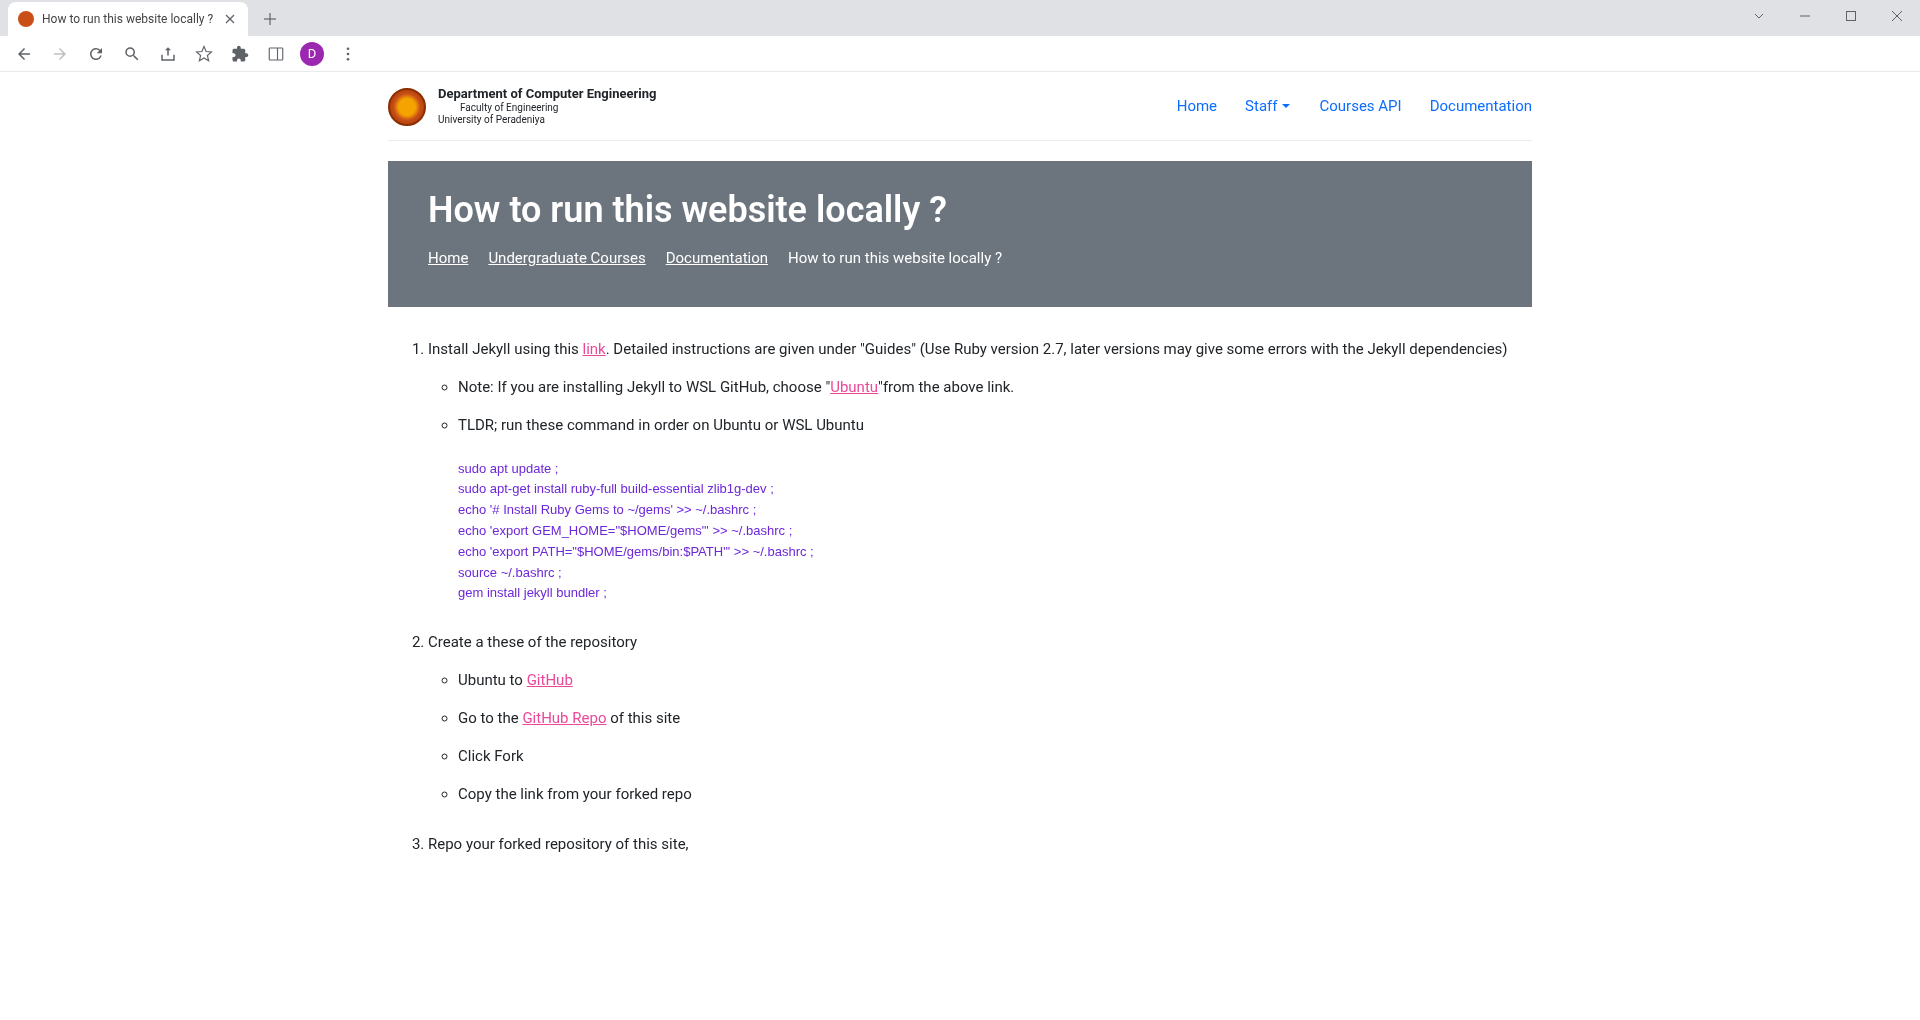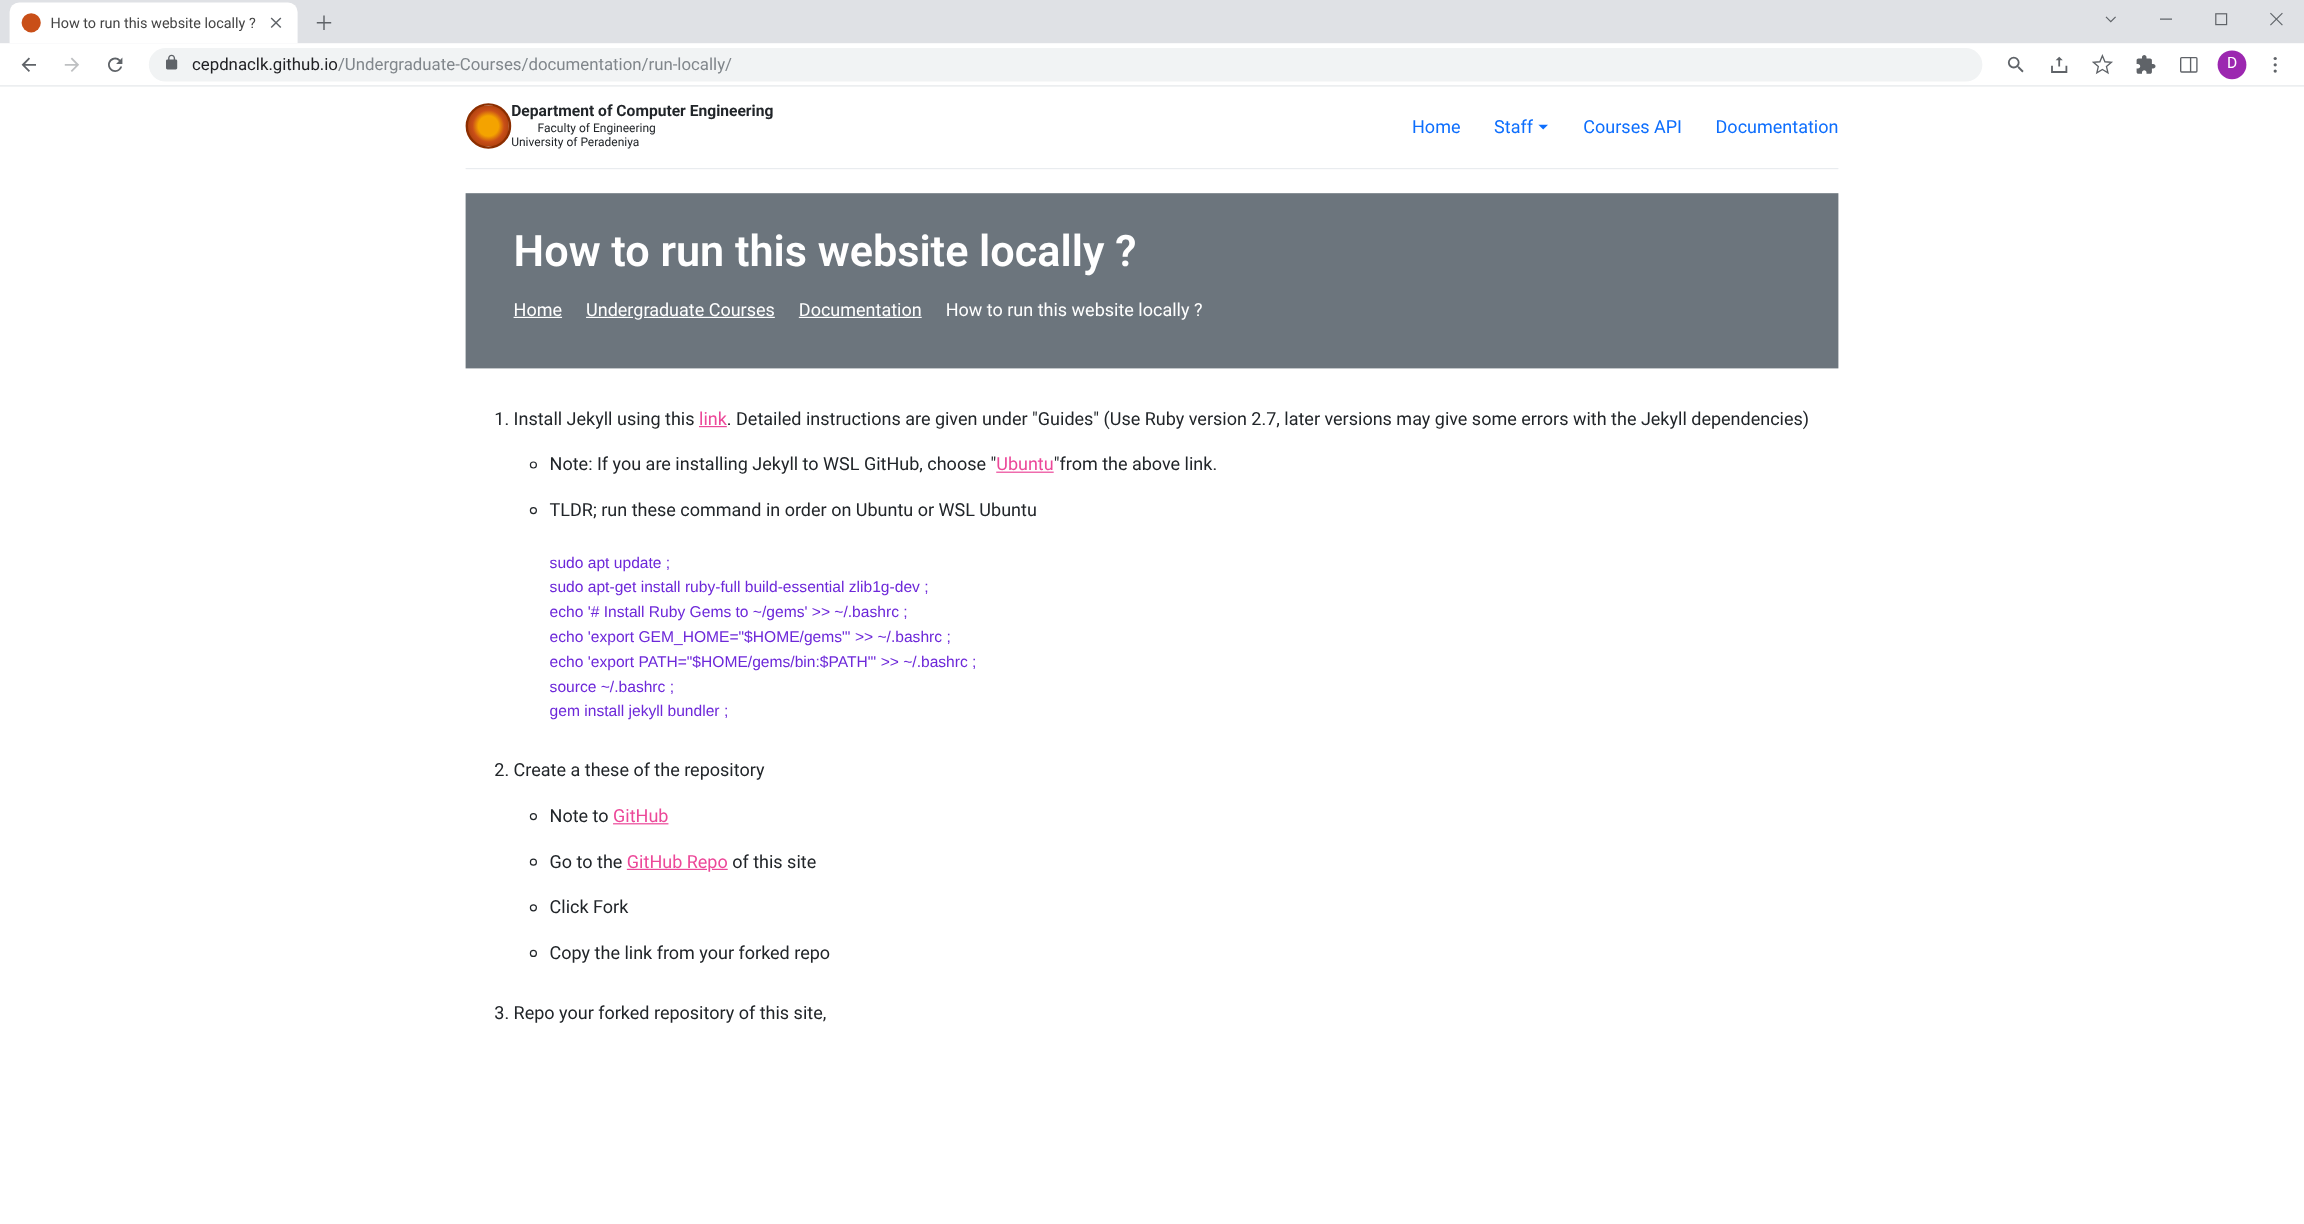--- a/index.html
+++ b/index.html
@@ -25,21 +25,21 @@
     .url-path { color: #80868b; }
     .toolbar-right { display: flex; align-items: center; gap: 4px; }
     .toolbar-icon { width: 32px; height: 32px; display: flex; align-items: center; justify-content: center; color: #5f6368; }
     .profile-badge { width: 24px; height: 24px; background: #9c27b0; border-radius: 50%; color: #fff; display: flex; align-items: center; justify-content: center; font-size: 13px; }
     
     
     .viewport { height: calc(1020px - 72px); overflow-y: scroll; position: relative; }
     .page { max-width: 1144px; margin: 0 auto; padding: 0 0 40px; }
     
     .site-header { display: flex; align-items: center; padding: 14px 0; border-bottom: 1px solid #e9ecef; }
-    .logo-block { display: flex; align-items: flex-start; gap: 0; }
+    .logo-block { display: flex; align-items: flex-end; gap: 12px; }
     .logo-img { width: 38px; height: 38px; border-radius: 50%; background: radial-gradient(circle, #f4a300 35%, #c94f18 55%, #8b2e00 100%); border: 2px solid #8b2e00; display: flex; align-items: center; justify-content: center; }
     .logo-text { line-height: 1.2; }
     .logo-title { font-size: 13px; font-weight: 700; color: #212529; }
     .logo-sub1 { font-size: 10px; font-weight: 400; color: #212529; padding-left: 22px; }
     .logo-sub2 { font-size: 10px; color: #212529; }
     .nav-links { margin-left: auto; display: flex; gap: 28px; align-items: center; }
     .nav-link { color: #0d6efd; font-size: 15px; cursor: pointer; display: flex; align-items: center; gap: 4px; }
     
     .hero { background: #6c757d; color: #fff; padding: 28px 40px 40px; margin-top: 20px; }
     .hero h1 { font-size: 36px; font-weight: 600; margin-bottom: 18px; }
@@ -115,27 +115,20 @@
     <div class="nav-btn disabled">
         <svg width="18" height="18" viewBox="0 0 24 24">
           <path d="M4 11h12.17l-5.59-5.59L12 4l8 8-8 8-1.41-1.41L16.17 13H4v-2z" fill="currentColor"></path>
         </svg>
       </div>
     <div class="nav-btn">
         <svg width="18" height="18" viewBox="0 0 24 24">
           <path d="M17.65 6.35A7.958 7.958 0 0012 4c-4.42 0-8 3.58-8 8s3.58 8 8 8c3.73 0 6.84-2.55 7.73-6h-2.08A5.99 5.99 0 0112 18c-3.31 0-6-2.69-6-6s2.69-6 6-6c1.66 0 3.14.69 4.22 1.78L13 11h7V4l-2.35 2.35z" fill="currentColor"></path>
         </svg>
       </div>
-    <div class="address-bar">
-      <span class="lock-icon"><svg width="14" height="14" viewBox="0 0 24 24">
-            <path d="M18 8h-1V6c0-2.76-2.24-5-5-5S7 3.24 7 6v2H6c-1.1 0-2 .9-2 2v10c0 1.1.9 2 2 2h12c1.1 0 2-.9 2-2V10c0-1.1-.9-2-2-2zM9 6c0-1.66 1.34-3 3-3s3 1.34 3 3v2H9V6z" fill="currentColor"></path>
-          </svg></span>
-      <span class="url-host">cepdnaclk.github.io</span>
-        <span class="url-path">/Undergraduate-Courses/documentation/run-locally/</span>
-    </div>
     <div class="toolbar-right">
       <div class="toolbar-icon">
           <svg width="18" height="18" viewBox="0 0 24 24">
             <path d="M15.5 14h-.79l-.28-.27A6.471 6.471 0 0016 9.5 6.5 6.5 0 109.5 16c1.61 0 3.09-.59 4.23-1.57l.27.28v.79l5 4.99L20.49 19l-4.99-5zm-6 0C7.01 14 5 11.99 5 9.5S7.01 5 9.5 5 14 7.01 14 9.5 11.99 14 9.5 14z" fill="currentColor"></path>
           </svg>
         </div>
       <div class="toolbar-icon">
           <svg width="18" height="18" viewBox="0 0 24 24" fill="none">
             <path d="M12 3l4 4h-3v7h-2V7H8l4-4zM5 13v6h14v-6h2v8H3v-8h2z" fill="currentColor"></path>
           </svg>
@@ -219,21 +212,21 @@
 echo 'export GEM_HOME="$HOME/gems"' &gt;&gt; ~/.bashrc ;
 echo 'export PATH="$HOME/gems/bin:$PATH"' &gt;&gt; ~/.bashrc ;
 source ~/.bashrc ;
 gem install jekyll bundler ;</div>
             </li>
           </ul>
         </li>
         <li>
           <span>Create a these of the repository</span>
           <ul>
-            <li><span>Note to </span><a>GitHub</a></li>
+            <li><span>Ubuntu to </span><a>GitHub</a></li>
             <li><span>Go to the </span><a>GitHub Repo</a><span> of this site</span></li>
             <li>Click Fork</li>
             <li>Copy the link from your forked repo</li>
           </ul>
         </li>
         <li><span>Repo your forked repository of this site,</span></li>
       </ol>
     </div>
 
   </div>

